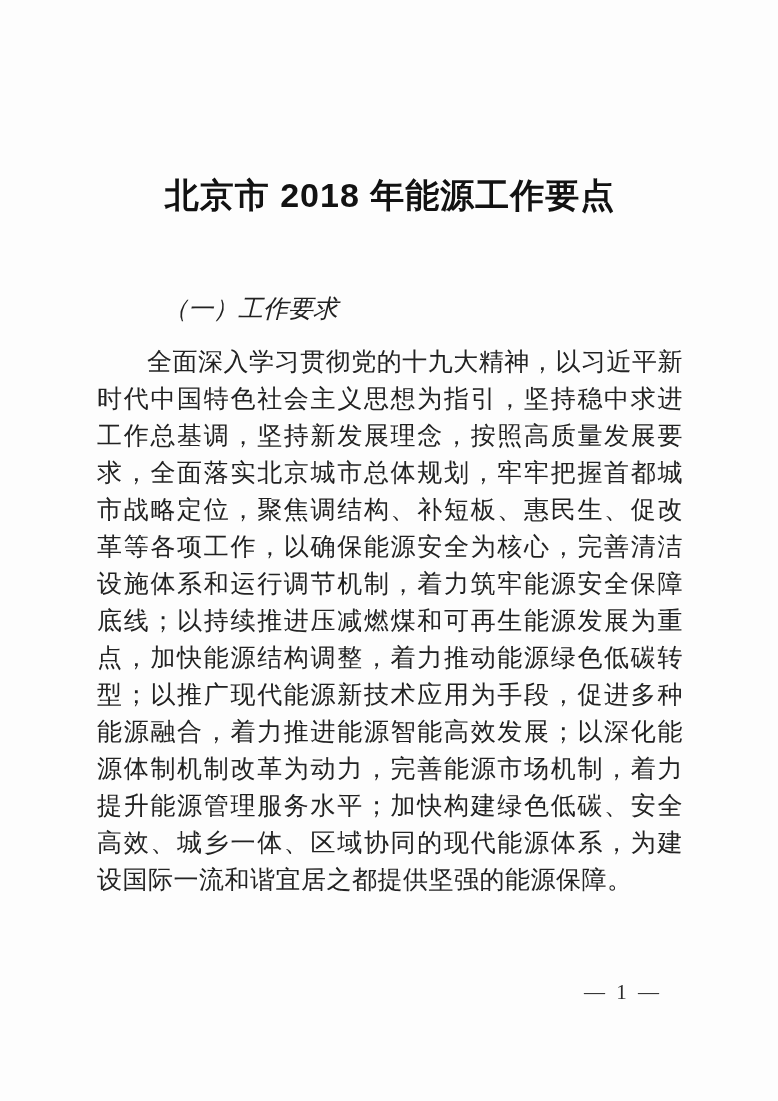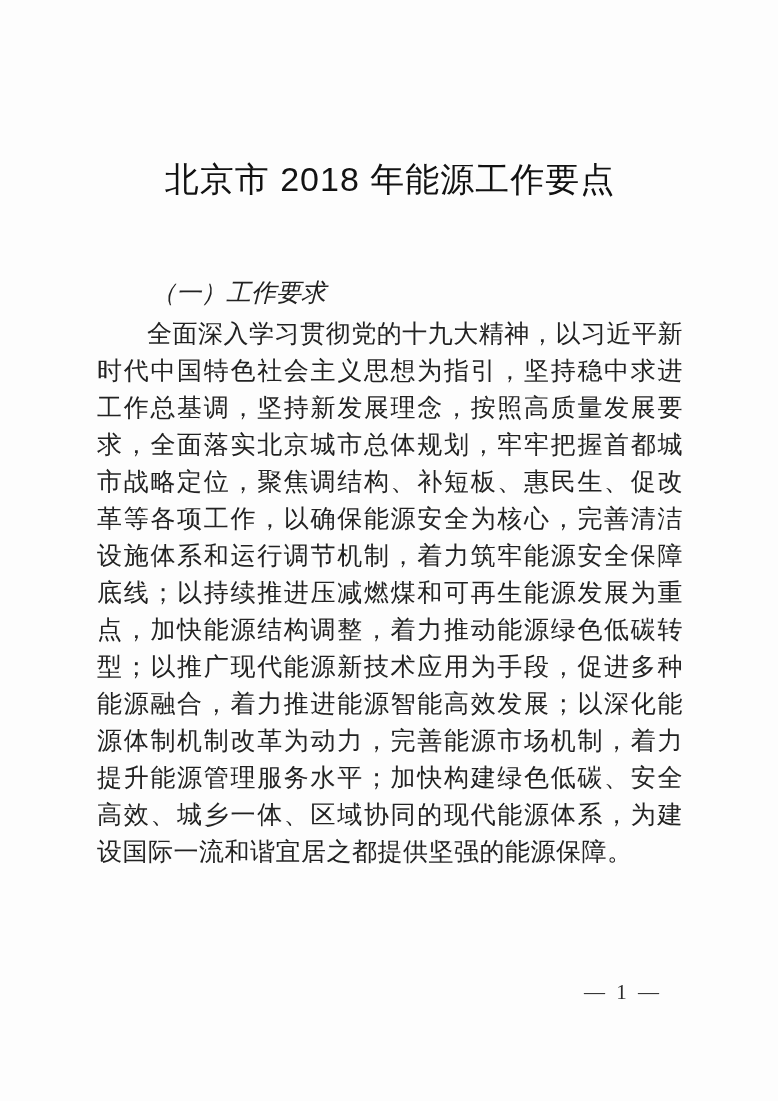--- a/index.html
+++ b/index.html
@@ -15,25 +15,25 @@
     box-sizing: border-box;
     padding: 156px 95px 0 97px;
     color: #1c1c1c;
     font-family: "Liberation Serif", "DejaVu Serif", serif;
     overflow: hidden;
   }
   .doc-title {
     font-family: "Liberation Sans", "DejaVu Sans", sans-serif;
     font-size: 34px;
     line-height: 46px;
-    font-weight: 400;
+    font-weight: 700;
     text-align: center;
     letter-spacing: 1px;
     color: #121212;
-    margin: 0 0 72px 0;
+    margin: 16px 0 72px 0;
   }
   .body-para {
     font-size: 25px;
     line-height: 37px;
     letter-spacing: 0.5px;
     text-align: justify;
     text-justify: inter-ideograph;
     text-indent: 2em;
     margin: 0;
     color: #222222;
@@ -46,21 +46,21 @@
     text-indent: 2em;
     margin: 0;
     color: #141414;
   }
   .subsection-heading {
     font-size: 25px;
     line-height: 37px;
     font-weight: 400;
     font-style: italic; 
     text-indent: 2em;
-    margin: 4px;
+    margin: 16px;
     color: #222222;
   }
   .page-number {
     position: absolute;
     top: 980px;
     right: 116px;
     font-size: 21px;
     letter-spacing: 3px;
     color: #2a2a2a;
   }

